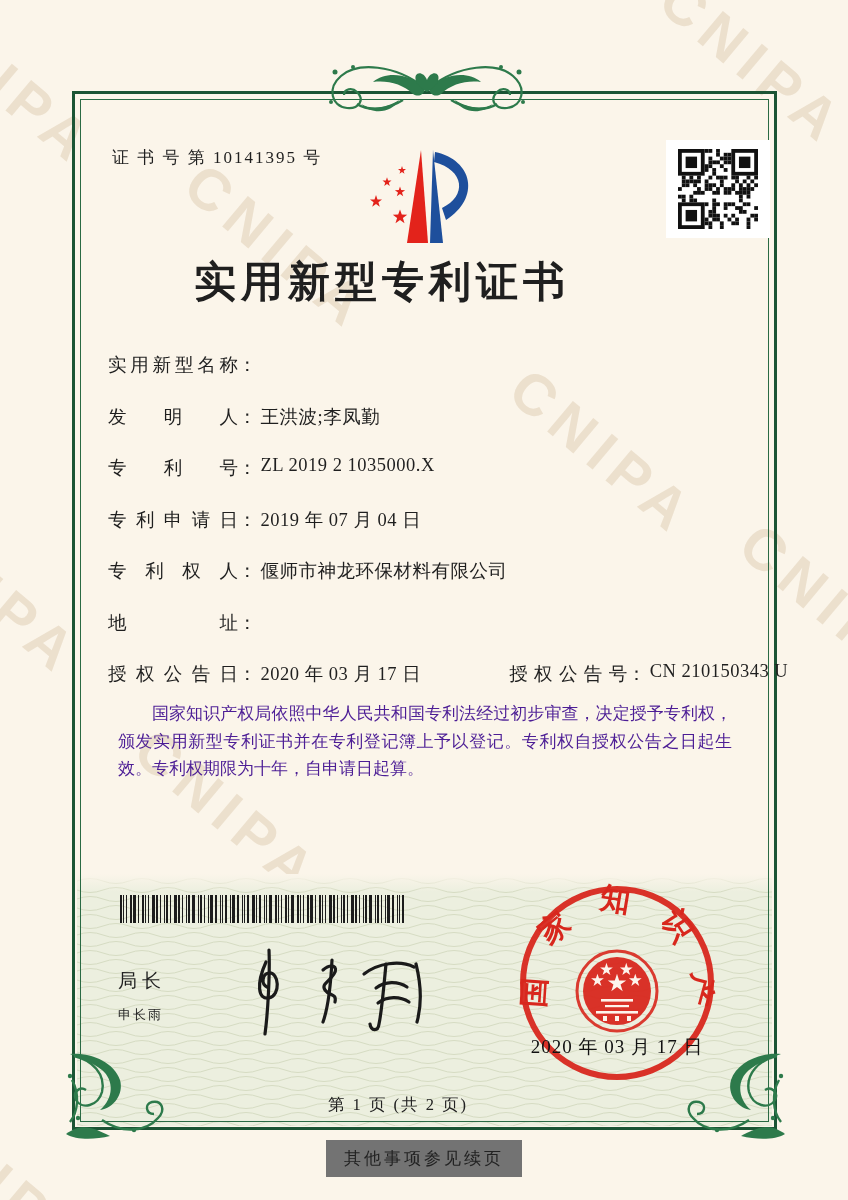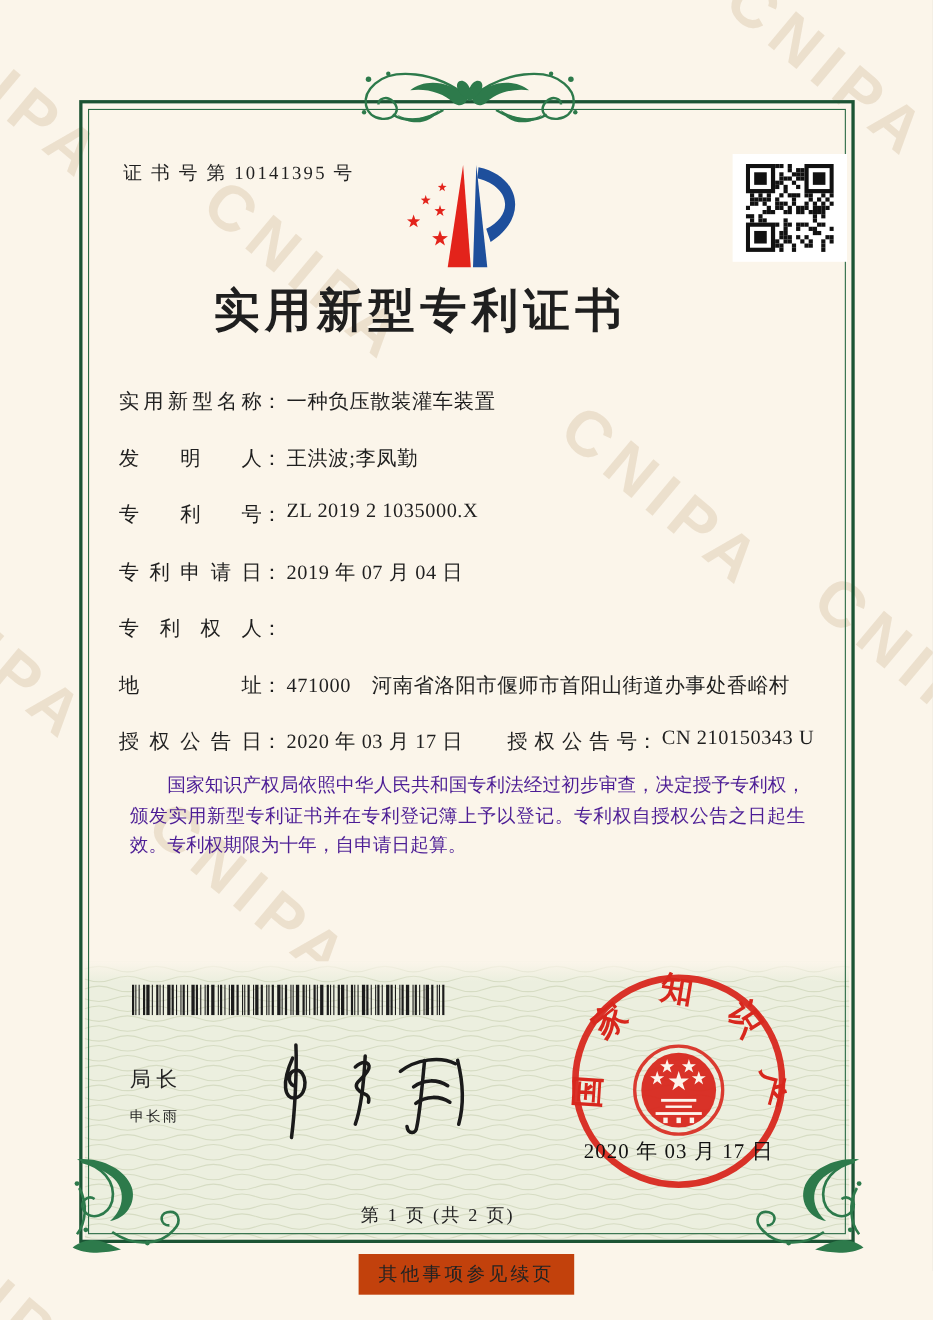--- a/index.html
+++ b/index.html
@@ -24,41 +24,41 @@
   
   .certno{position:absolute;left:112px;top:146px;font-size:17px;letter-spacing:2px;text-align:right;}
   .logo{position:absolute;left:345px;top:136px;}
   .qrbox{position:absolute;left:666px;top:140px;width:104px;height:98px;background:#ffffff;
          display:flex;align-items:center;justify-content:center;}
   .title{position:absolute;left:72px;top:254px;width:620px;margin:0;text-align:center;
          font-size:42px;font-weight:700;letter-spacing:5px;}
   .fields{position:absolute;left:108px;top:352px;width:612px;}
   .frow{display:flex;align-items:flex-start;height:51.5px;font-size:18.5px;}
   .fgroup{display:flex;}
-  .g2{margin-left:40px;}
+  .g2{margin-left:88px;}
   .flabel{display:inline-block;width:130px;text-align:justify;text-align-last:justify;}
   .g2 .flabel{width:118px;}
   .fcolon{margin-right:4px;}
   .fvalue{letter-spacing:0.5px;white-space:nowrap;}
   .paras{position:absolute;left:118px;top:700px;width:614px;font-size:17px;line-height:27.5px;
          text-align:justify;color:#4c1d95;}
   .para{text-indent:2em;margin:0;}
   .barcode{position:absolute;left:120px;top:895px;}
   .signer-title{position:absolute;left:118px;top:968px;font-size:19px;letter-spacing:5px;}
   .signer-name{position:absolute;left:118px;top:1006px;font-size:13px;letter-spacing:2px;}
   .signature{position:absolute;left:228px;top:942px;}
   .seal{position:absolute;left:517px;top:883px;}
   .seal-text{font-size:30px;font-weight:700;letter-spacing:30px;fill:#d8271d;
              font-family:"Liberation Serif","DejaVu Serif",serif;}
   .seal-date{position:absolute;left:508px;top:1034px;width:218px;text-align:center;
              font-size:19px;letter-spacing:1px;color:#111;}
   .pagenote{position:absolute;left:72px;top:1094px;width:652px;text-align:center;
             font-size:16.5px;letter-spacing:2px;color:#222;}
   .footnote-wrap{position:absolute;left:0;top:1140px;width:848px;display:flex;justify-content:center;}
-  .footnote{background:#c2410c;padding:7px 18px;font-size:17px;letter-spacing:3px;color:#222;}
+  .footnote{background:#737373;padding:7px 18px;font-size:17px;letter-spacing:3px;color:#222;}
   .z-content{z-index:5;} .z-deco{z-index:3;} .z-frame{z-index:2;} .z-wm{z-index:1;}
 </style>
 </head>
 <body>
 
 <div class="page">
 
   <div id="wmlayer" class="z-wm">
       <div class="wm" style="left: -60px; top: -15px;">CNIPA</div>
       <div class="wm" style="left: 215px; top: 150px;">CNIPA</div>
@@ -319,21 +319,20 @@
       </svg>
   </div>
 
   <h1 class="title z-content">实用新型专利证书</h1>
 
   <div id="fields" class="fields z-content">
       <div class="frow">
         <span class="fgroup">
           <span class="flabel">实用新型名称</span>
           <span class="fcolon">：</span>
-          <span class="fvalue">一种负压散装灌车装置</span>
         </span>
       </div>
       <div class="frow">
         <span class="fgroup">
           <span class="flabel">发明人</span>
           <span class="fcolon">：</span>
           <span class="fvalue">王洪波;李凤勤</span>
         </span>
       </div>
       <div class="frow">
@@ -347,27 +346,27 @@
         <span class="fgroup">
           <span class="flabel">专利申请日</span>
           <span class="fcolon">：</span>
           <span class="fvalue">2019 年 07 月 04 日</span>
         </span>
       </div>
       <div class="frow">
         <span class="fgroup">
           <span class="flabel">专利权人</span>
           <span class="fcolon">：</span>
+          <span class="fvalue">偃师市神龙环保材料有限公司</span>
         </span>
       </div>
       <div class="frow">
         <span class="fgroup">
           <span class="flabel">地址</span>
           <span class="fcolon">：</span>
-          <span class="fvalue">471000　河南省洛阳市偃师市首阳山街道办事处香峪村</span>
         </span>
       </div>
       <div class="frow">
         <span class="fgroup">
           <span class="flabel">授权公告日</span>
           <span class="fcolon">：</span>
           <span class="fvalue">2020 年 03 月 17 日</span>
         </span>
         <span class="fgroup g2">
           <span class="flabel">授权公告号</span>

